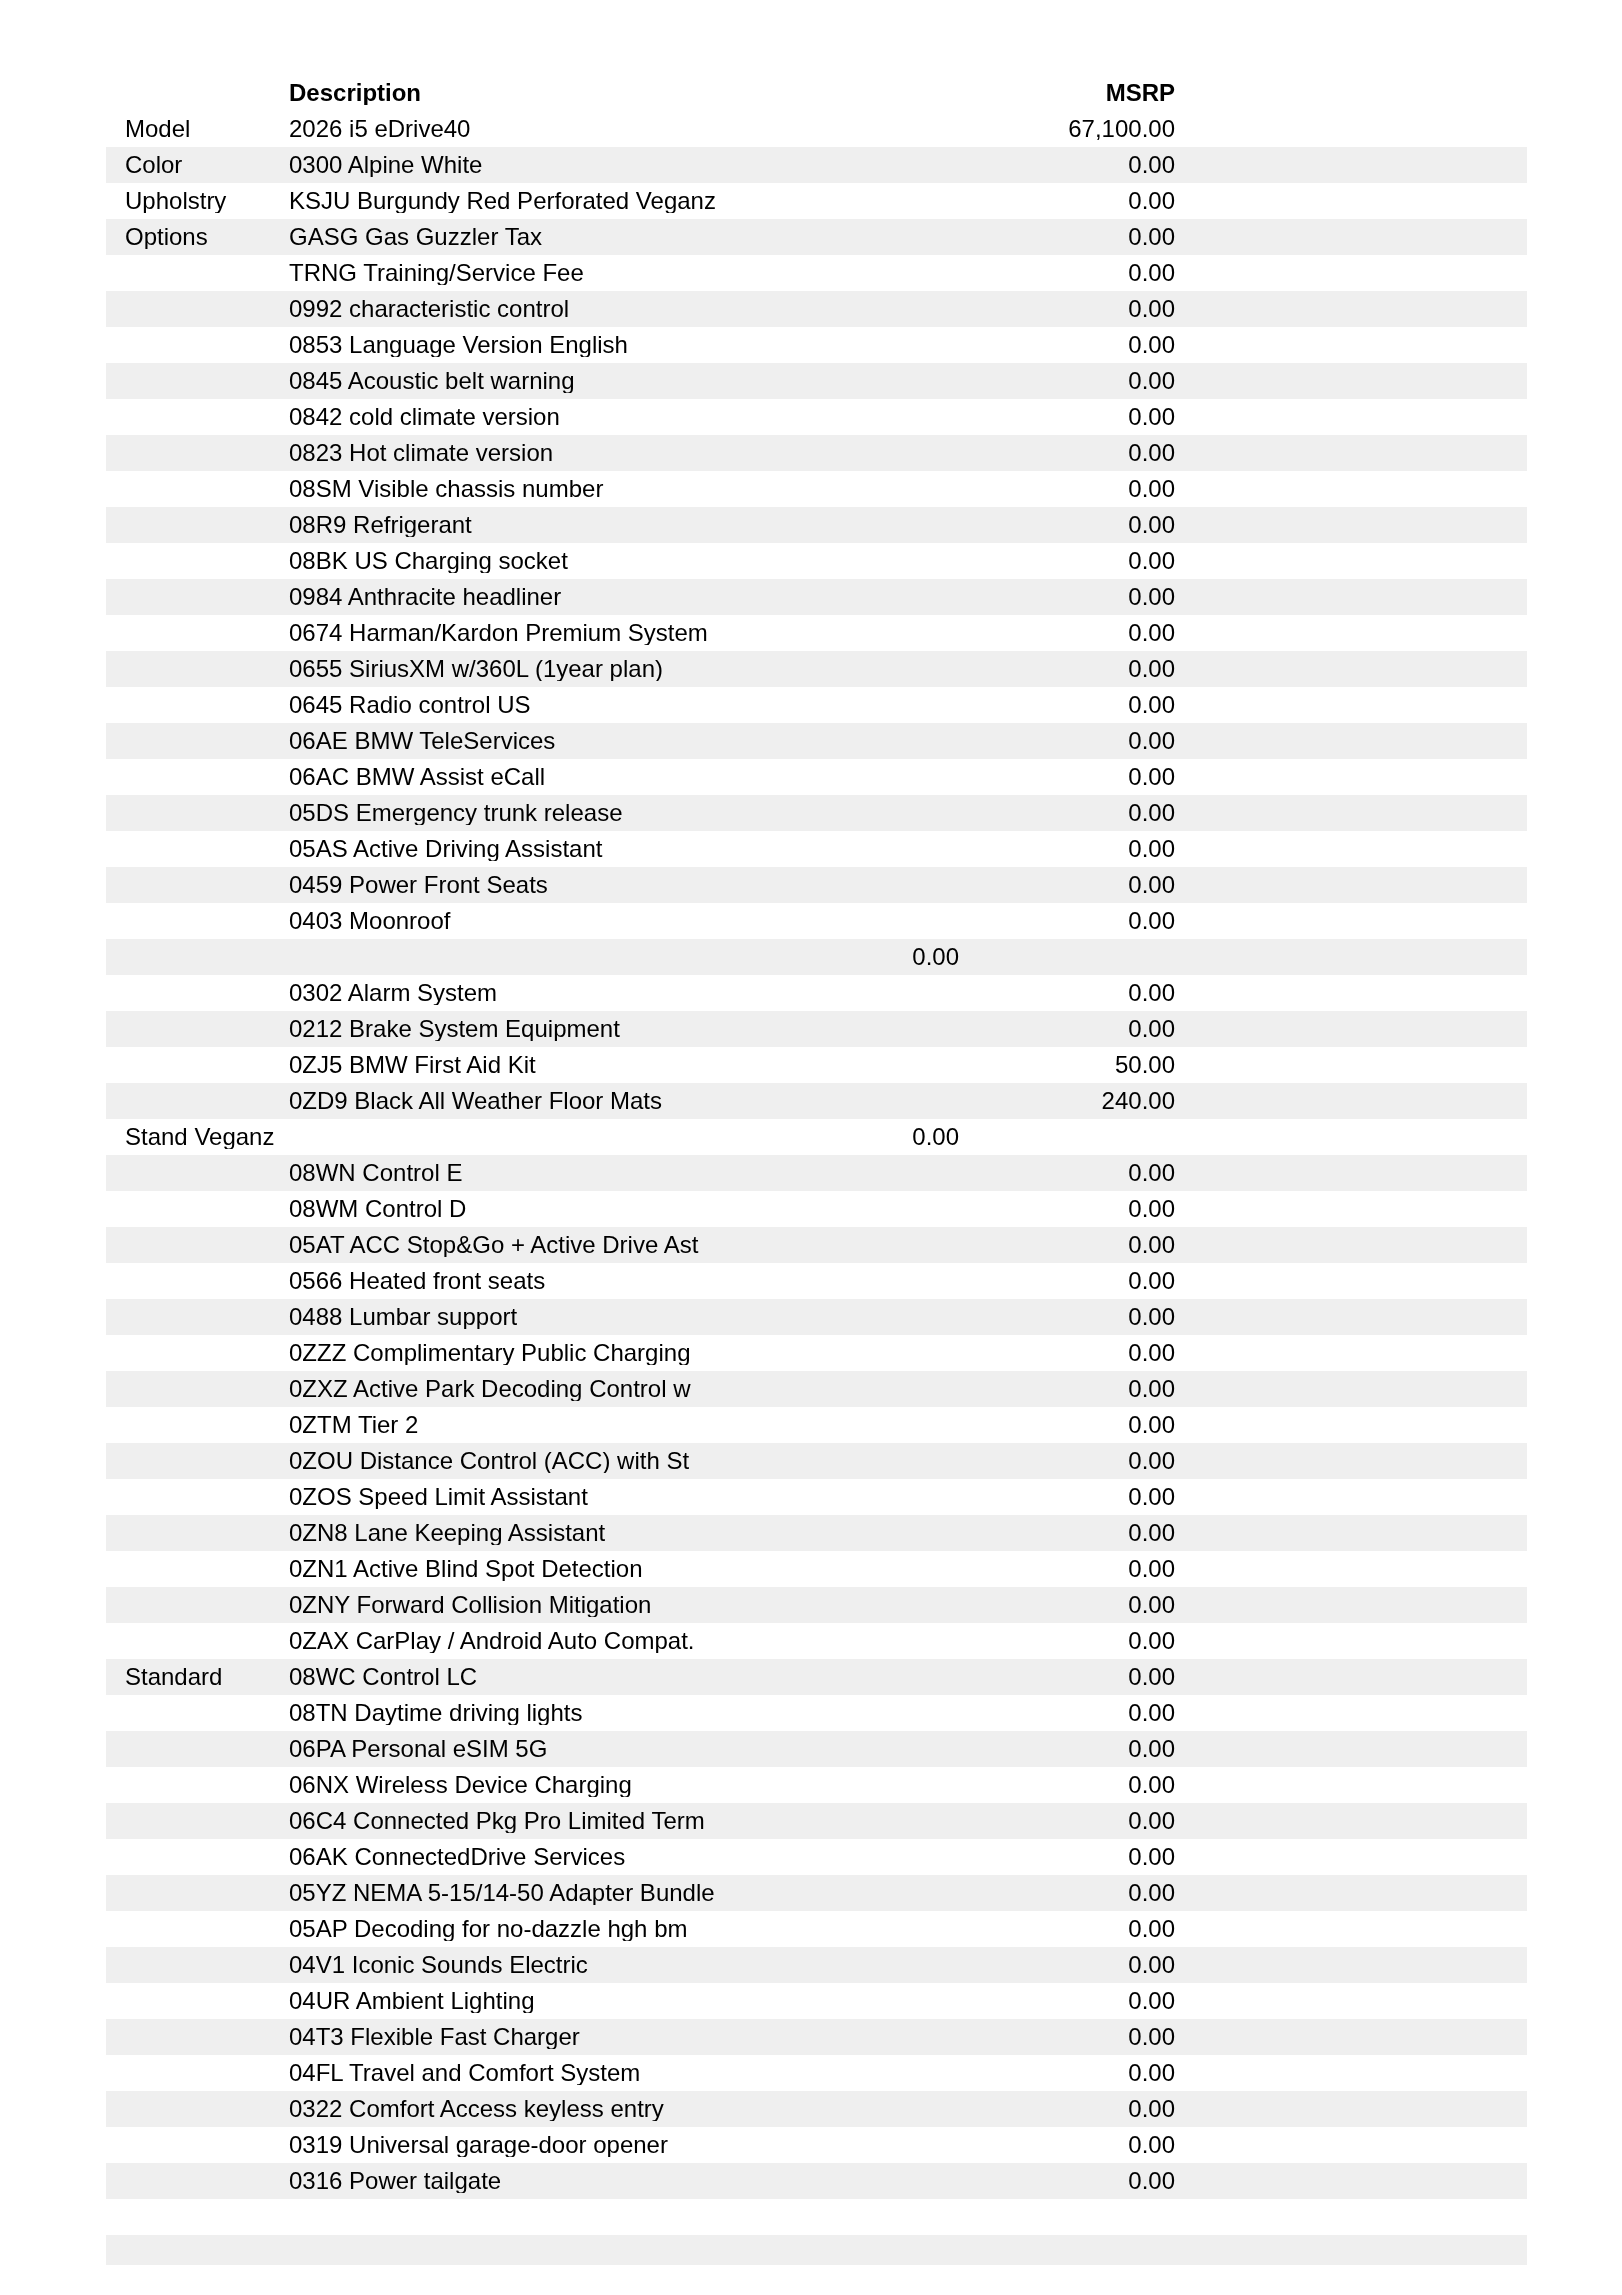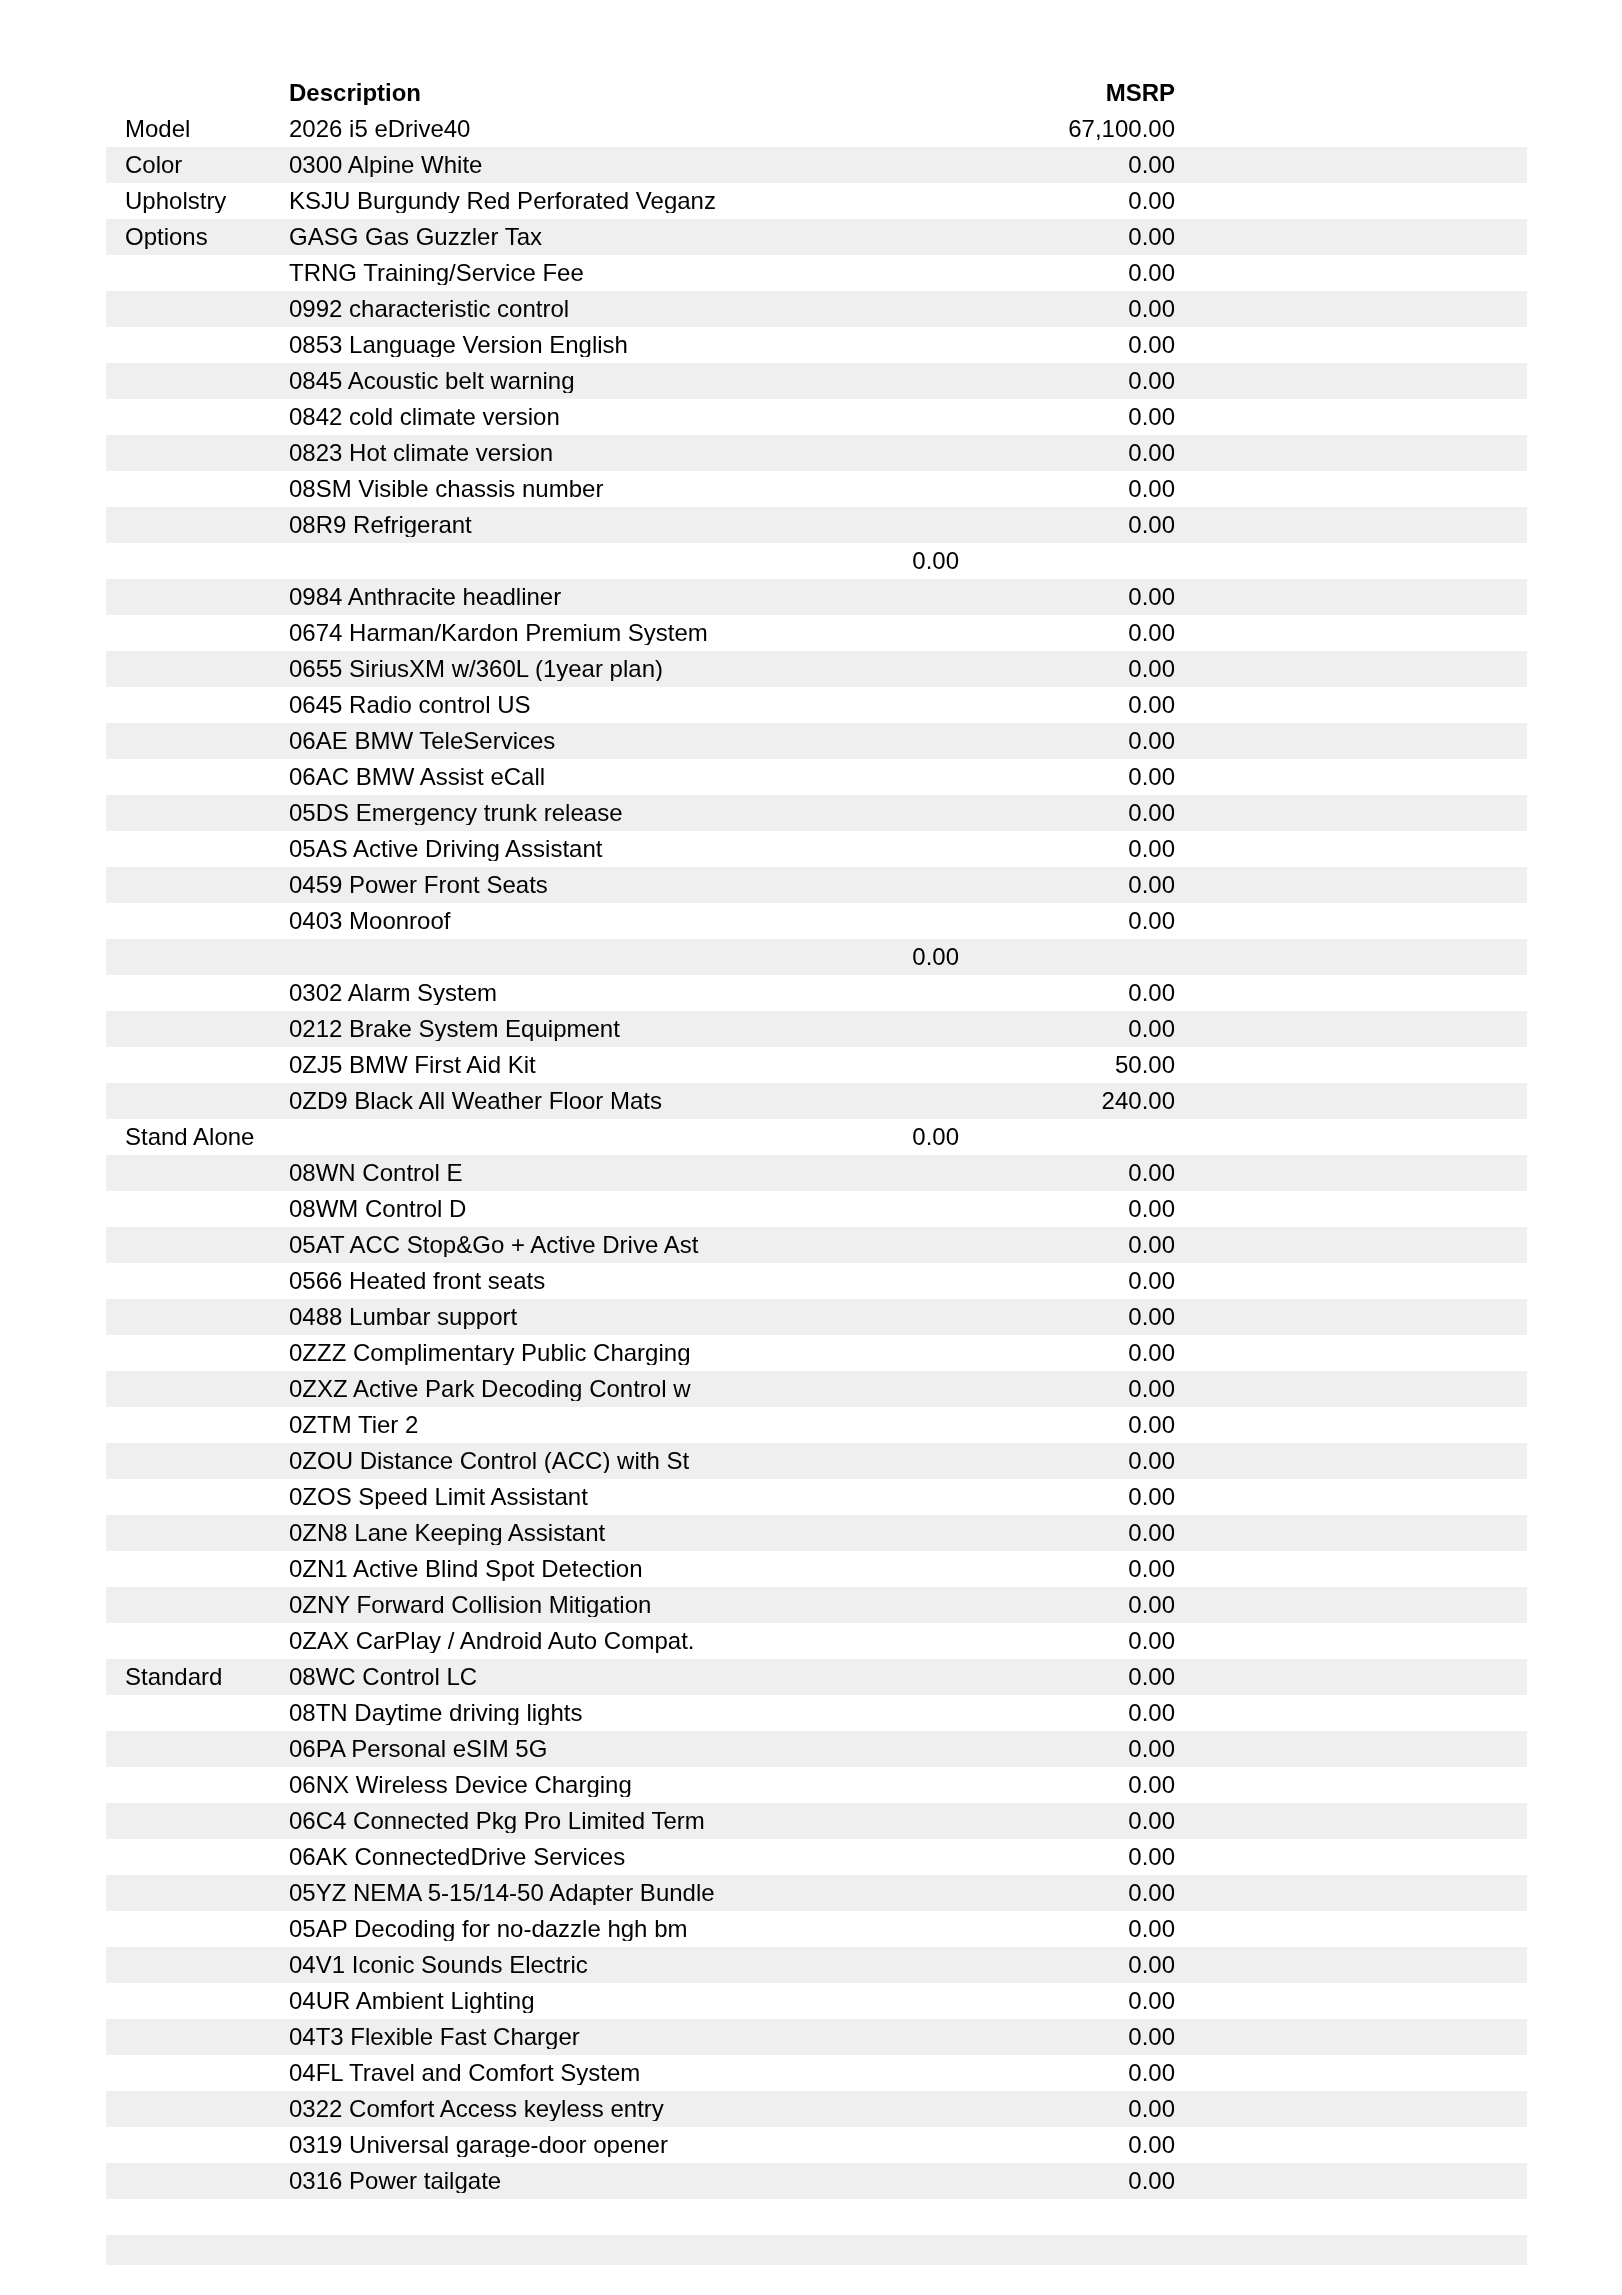--- a/index.html
+++ b/index.html
@@ -128,20 +128,21 @@
           <div class="cell cell-spacer"></div>
         </div>
         <div class="row">
           <div class="cell cell-category"></div>
           <div class="cell cell-description">08R9 Refrigerant</div>
           <div class="cell cell-msrp">0.00</div>
           <div class="cell cell-spacer"></div>
         </div>
         <div class="row">
           <div class="cell cell-category"></div>
+          <div class="cell cell-description">08BK US Charging socket</div>
           <div class="cell cell-msrp">0.00</div>
           <div class="cell cell-spacer"></div>
         </div>
         <div class="row">
           <div class="cell cell-category"></div>
           <div class="cell cell-description">0984 Anthracite headliner</div>
           <div class="cell cell-msrp">0.00</div>
           <div class="cell cell-spacer"></div>
         </div>
         <div class="row">
@@ -221,21 +222,21 @@
           <div class="cell cell-msrp">50.00</div>
           <div class="cell cell-spacer"></div>
         </div>
         <div class="row">
           <div class="cell cell-category"></div>
           <div class="cell cell-description">0ZD9 Black All Weather Floor Mats</div>
           <div class="cell cell-msrp">240.00</div>
           <div class="cell cell-spacer"></div>
         </div>
         <div class="row">
-          <div class="cell cell-category">Stand Alone</div>
+          <div class="cell cell-category">Stand Veganz</div>
           <div class="cell cell-msrp">0.00</div>
           <div class="cell cell-spacer"></div>
         </div>
         <div class="row">
           <div class="cell cell-category"></div>
           <div class="cell cell-description">08WN Control E</div>
           <div class="cell cell-msrp">0.00</div>
           <div class="cell cell-spacer"></div>
         </div>
         <div class="row">

